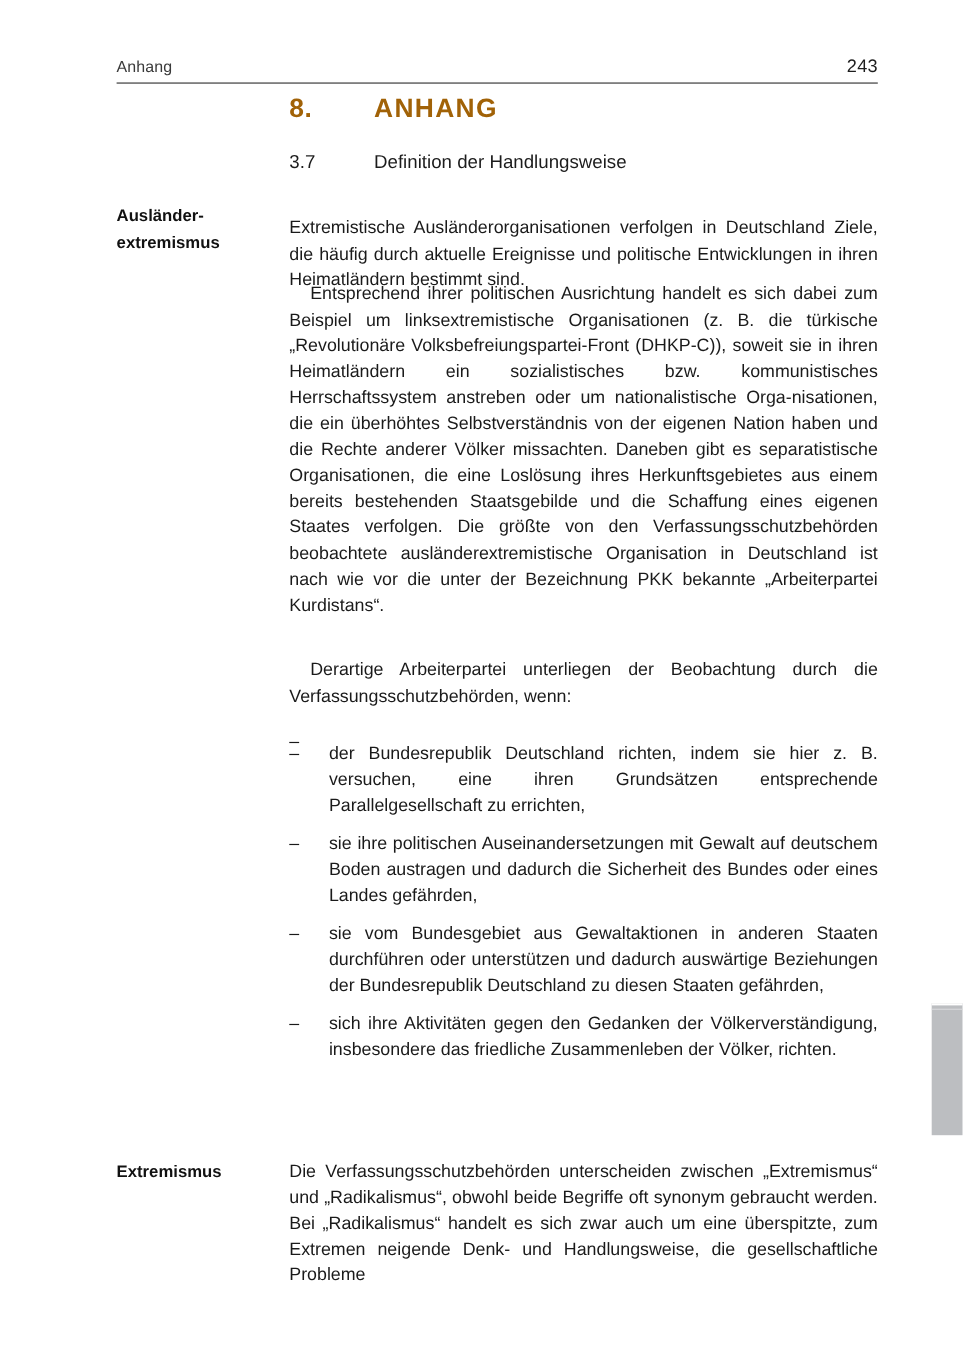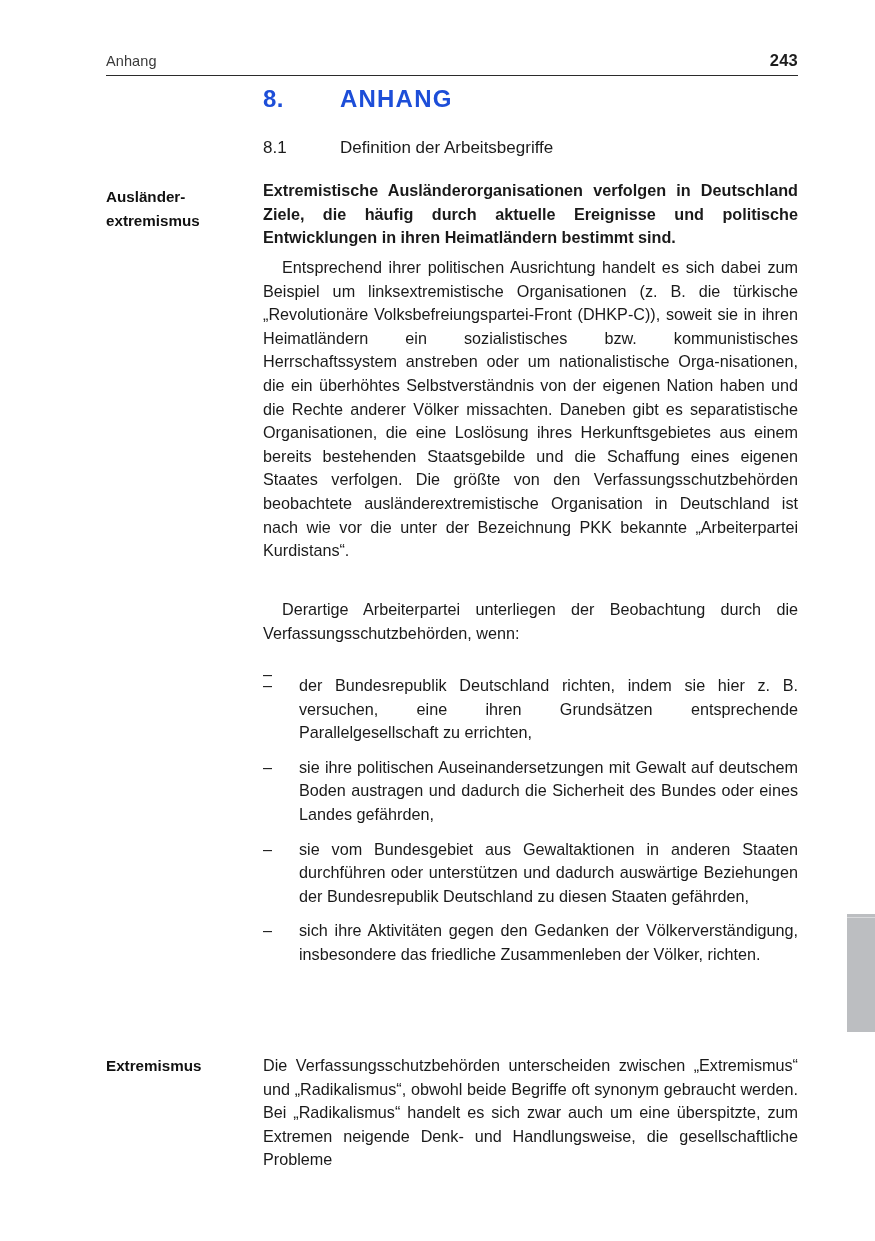--- a/index.html
+++ b/index.html
@@ -43,33 +43,33 @@
     color: #3a3a3a;
     letter-spacing: 0.1px;
     white-space: nowrap;
   }
   .running-head-pageno {
     position: absolute;
     right: 0;
     top: -1px;
     font-size: 16.5px;
     line-height: 22px;
-    font-weight: 700;
+    font-weight: 400;
     color: #1d1d1d;
     letter-spacing: 0.2px;
     white-space: nowrap;
   }
 
   
   .chapter-heading {
     position: absolute;
     left: 263px;
     top: 84px;
     width: 535px;
-    color: #1d4ed8;
+    color: #a16207;
     font-size: 24px;
     line-height: 30px;
     font-weight: 700;
     letter-spacing: 0.4px;
     white-space: nowrap;
   }
   .chapter-heading .num {
     display: inline-block;
     width: 77px;
   }
@@ -178,29 +178,29 @@
   <div class="running-head">
     <div class="running-head-title">Anhang</div>
     <div class="running-head-pageno">243</div>
   </div>
 
   <div class="chapter-heading">
     <span class="num">8.</span><span class="ttl">ANHANG</span>
   </div>
 
   <div class="section-heading">
-    <span class="num">8.1</span><span>Definition der Arbeitsbegriffe</span>
+    <span class="num">3.7</span><span>Definition der Handlungsweise</span>
   </div>
 
   <div class="marginal" style="top:185px;">
     <span>Ausländer-</span><br>
     <span>extremismus</span>
   </div>
 
-  <div class="body-col" style="top:179px;font-weight:bold;">
+  <div class="body-col" style="top:196px;">
     <p>Extremistische Ausländerorganisationen verfolgen in Deutschland Ziele, die häufig durch aktuelle Ereignisse und politische Entwicklungen in ihren Heimatländern bestimmt sind.</p>
   </div>
 
   <div class="body-col" style="top:256px;">
     <p class="indented">Entsprechend ihrer politischen Ausrichtung handelt es sich dabei zum Beispiel um linksextremistische Organisationen (z. B. die türkische „Revolutionäre Volksbefreiungspartei-Front (DHKP-C)), soweit sie in ihren Heimatländern ein sozialistisches bzw. kommunistisches Herrschaftssystem anstreben oder um nationalistische Orga-nisationen, die ein überhöhtes Selbstverständnis von der eigenen Nation haben und die Rechte anderer Völker missachten. Daneben gibt es separatistische Organisationen, die eine Loslösung ihres Herkunftsgebietes aus einem bereits bestehenden Staatsgebilde und die Schaffung eines eigenen Staates verfolgen. Die größte von den Verfassungsschutzbehörden beobachtete ausländerextremistische Organisation in Deutschland ist nach wie vor die unter der Bezeichnung PKK bekannte „Arbeiterpartei Kurdistans“.</p>
   </div>
 
   <div class="body-col" style="top:598px;">
     <p class="indented">Derartige Arbeiterpartei unterliegen der Beobachtung durch die Verfassungsschutzbehörden, wenn:</p>
   </div>

